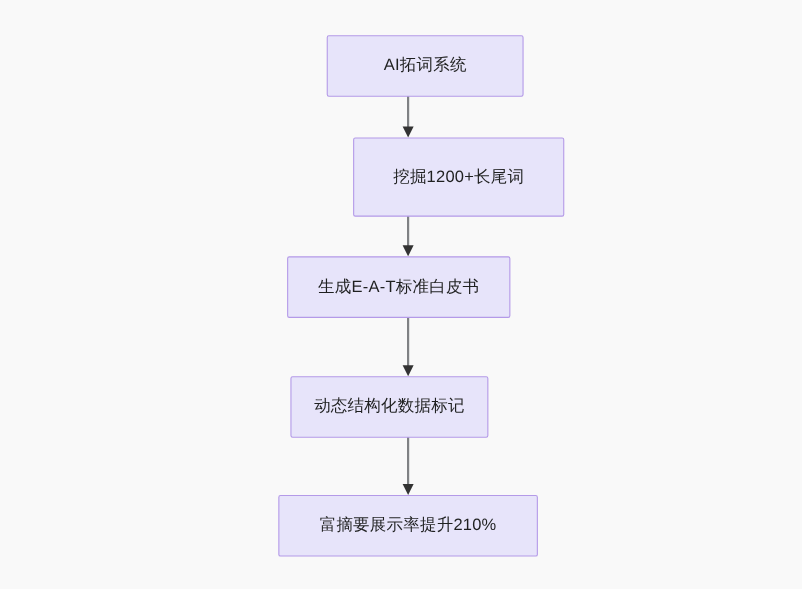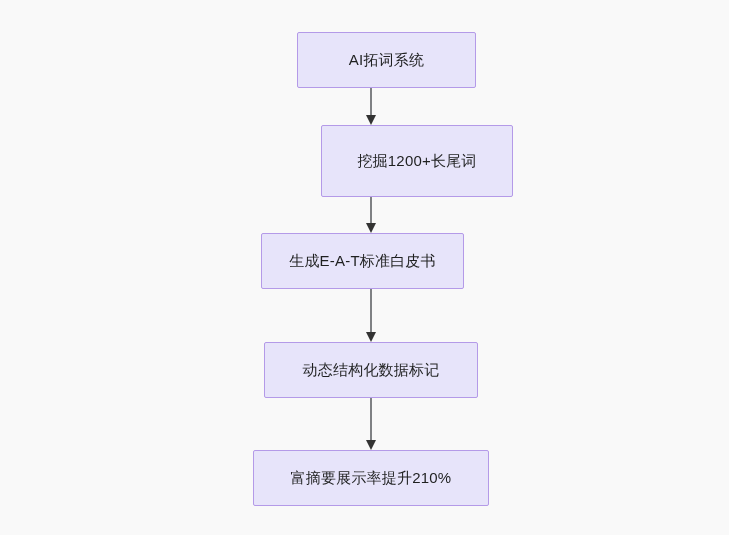--- a/index.html
+++ b/index.html
@@ -84,21 +84,21 @@
   </div>
 
   <div class="node" style="left:275px; top:125px; width:192px; height:72px;margin-left:46px;">
     <span class="node-label">挖掘1200+长尾词</span>
   </div>
 
   <div class="node" style="left:261px; top:233px; width:203px; height:56px;">
     <span class="node-label">生成E-A-T标准白皮书</span>
   </div>
 
-  <div class="node" style="left:264px; top:342px; width:214px; height:56px;">
+  <div class="node" style="left:264px; top:342px; width:180px; height:56px;">
     <span class="node-label">动态结构化数据标记</span>
   </div>
 
   <div class="node" style="left:253px; top:450px; width:236px; height:56px;">
     <span class="node-label">富摘要展示率提升210%</span>
   </div>
 
 </div>
 
 </body></html>

